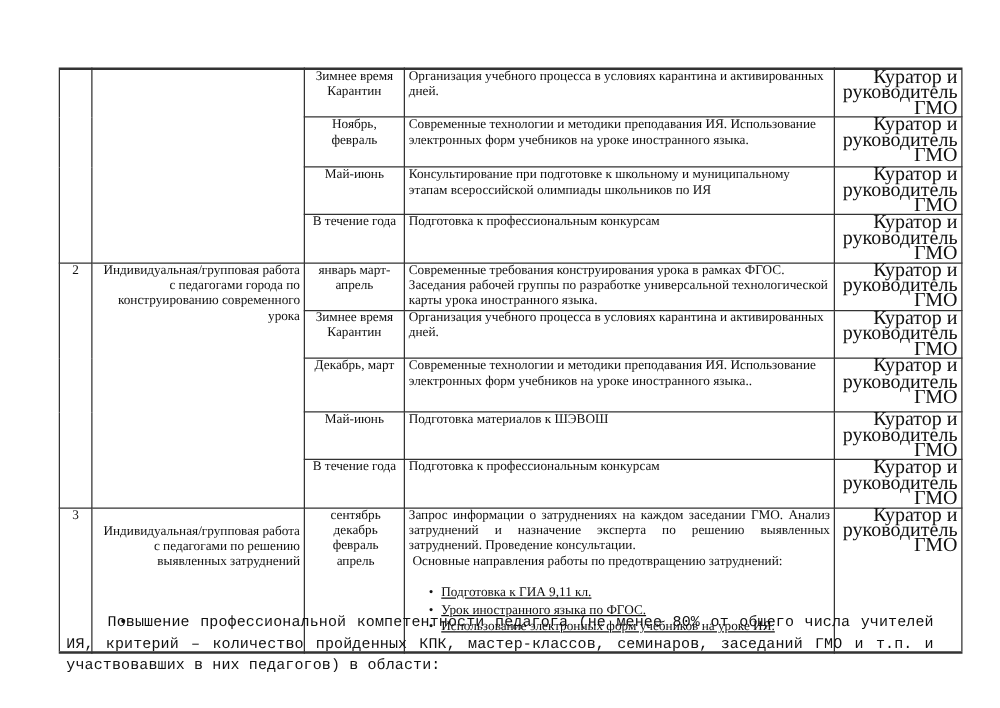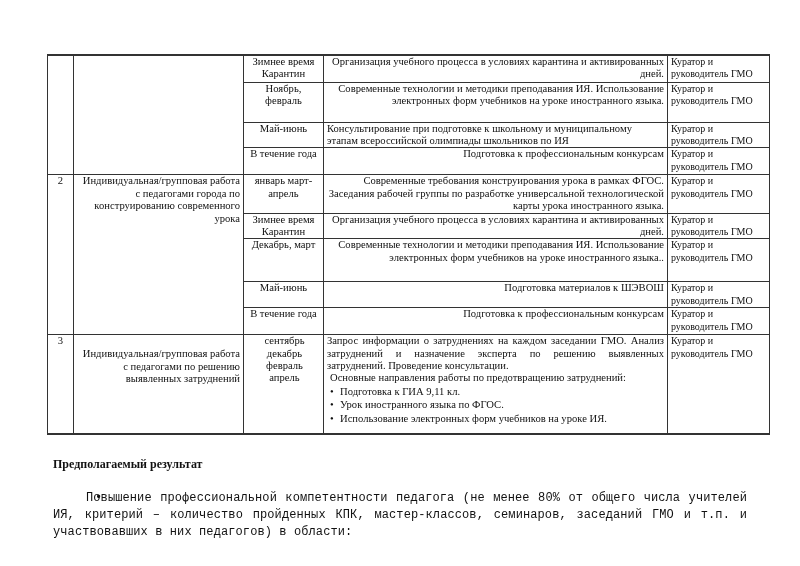--- a/index.html
+++ b/index.html
@@ -6,25 +6,25 @@
   body { width: 800px; height: 566px; position: relative; overflow: hidden;
          font-family: "Liberation Serif", "DejaVu Serif", serif; color: #111; }
   .page { position: absolute; left: 0; top: 0; width: 800px; height: 566px; }
   table.plan { position: absolute; left: 47px; top: 54px; width: 722px;
                border-collapse: collapse; table-layout: fixed; font-size: 10.6px; line-height: 12.4px; }
   table.plan td { border: 1px solid #333; vertical-align: top; padding: 0 3px; }
   table.plan { border-top: 2px solid #333; border-bottom: 2px solid #333; }
   td.num { text-align: center; padding-top: 3px; }
   td.topic { text-align: right; padding-left: 5px; }
   td.period { text-align: center; margin-left: 25px; }
-  td.activity { text-align: right; }
+  td.activity { text-align: left; }
   td.activity.left { text-align: left; margin-left: 32px; }
   td.activity.justify { text-align: justify; }
-  td.resp { text-align: left; font-size: 10px; font-family: Liberation Serif, serif; }
-  ul.bullets { list-style: none; margin: 0; padding: 0; }
+  td.resp { text-align: right; font-size: 16px; font-family: Liberation Serif, serif; }
+  ul.bullets { list-style: none; margin: 13px; padding: 0; text-decoration: underline; }
   ul.bullets li { position: relative; padding-left: 13px; margin-top: 1px; }
   ul.bullets li::before { content: "•"; position: absolute; left: 3px; top: 0; }
   .result-title { position: absolute; left: 53px; top: 457px; font-weight: bold; font-size: 12px; }
   .result-text { position: absolute; left: 53px; top: 490px; width: 694px; font-size: 12px; line-height: 17px;
                  text-align: justify; text-indent: 21px; letter-spacing: 0.1px; font-family: Liberation Mono, monospace; }
   .result-text .bullet { display: inline-block; width: 12px; }
 </style>
 </head>
 <body>
 
@@ -101,15 +101,14 @@
             <li>Подготовка к ГИА 9,11 кл.</li>
             <li>Урок иностранного языка по ФГОС.</li>
             <li>Использование электронных форм учебников на уроке ИЯ.</li>
           </ul>
         </td>
         <td class="resp">Куратор и руководитель ГМО</td>
       </tr>
     </tbody>
   </table>
 
-  <div class="result-title">Предполагаемый результат</div>
   <div class="result-text"><span class="bullet">•</span><span>Повышение профессиональной компетентности педагога (не менее 80% от общего числа учителей ИЯ, критерий  – количество пройденных КПК, мастер-классов, семинаров, заседаний ГМО и т.п. и участвовавших в них педагогов) в области:</span></div>
 </div>
 
 </body></html>

